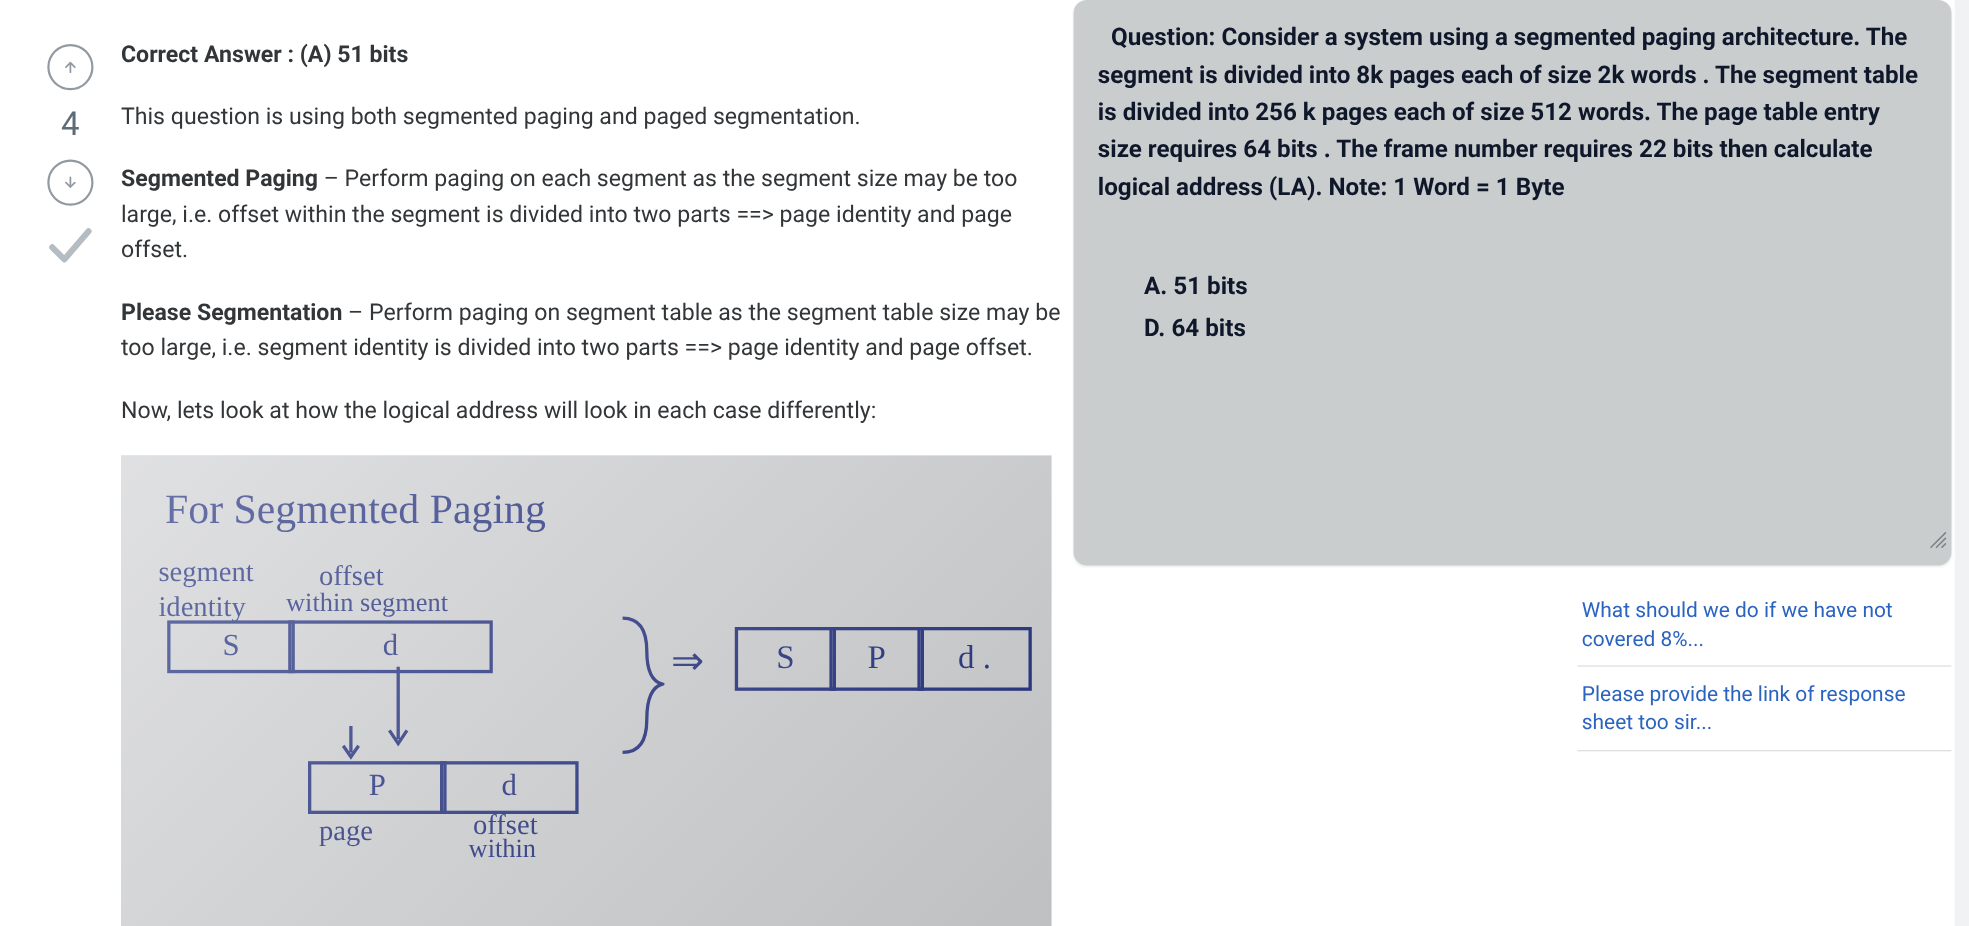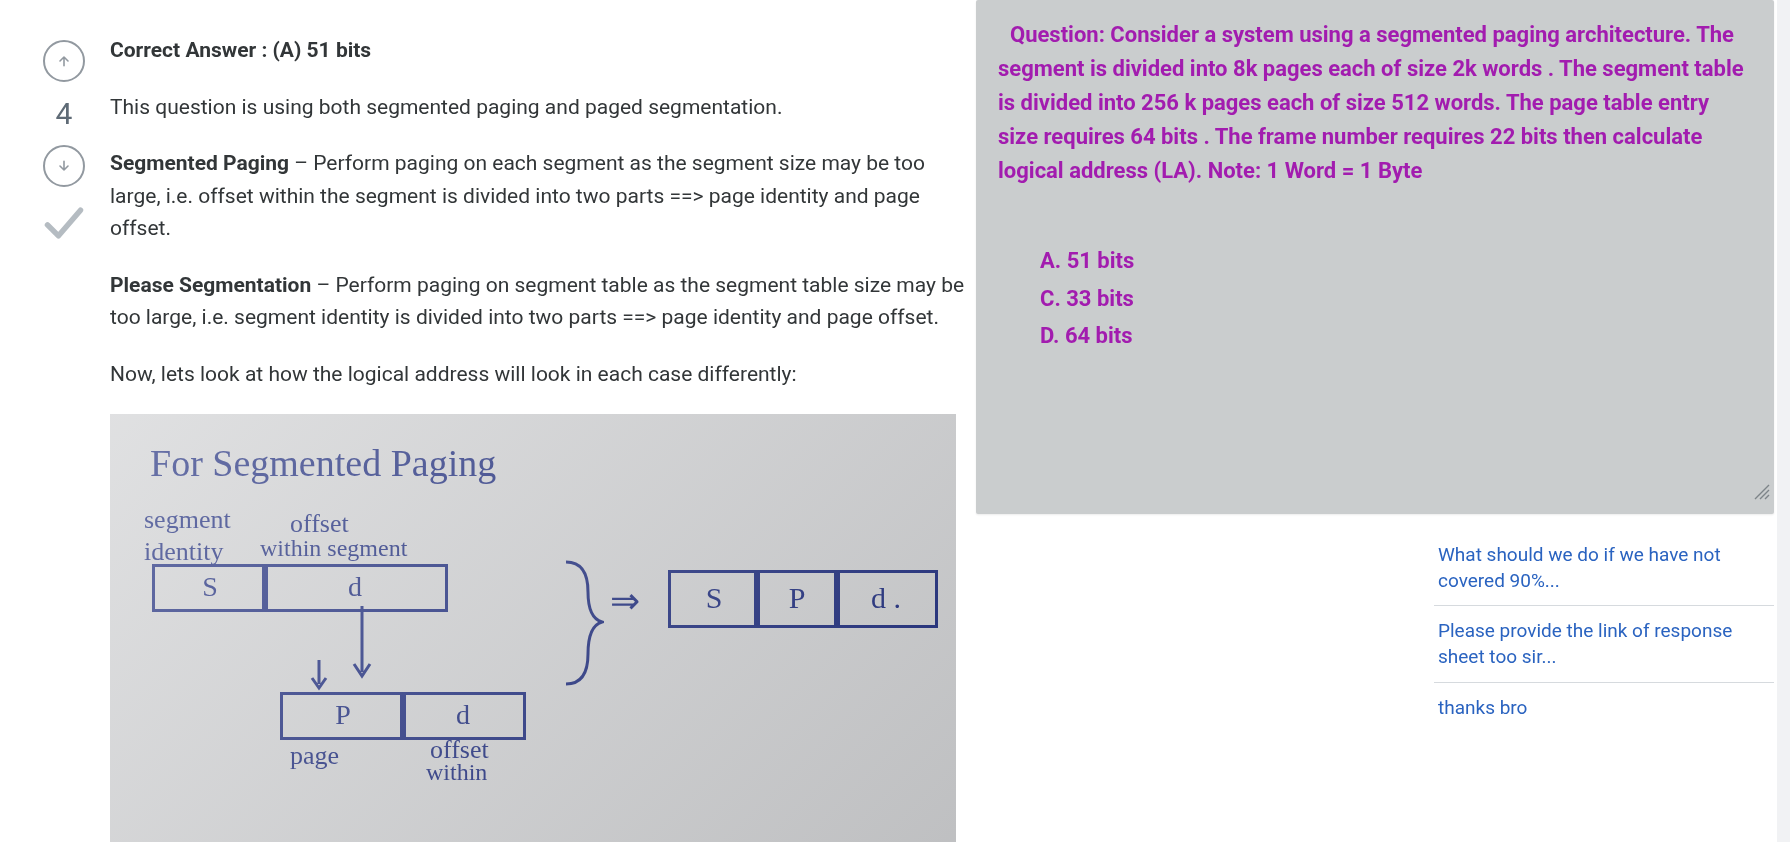--- a/index.html
+++ b/index.html
@@ -9,21 +9,21 @@
   .vote-btn svg{width:16px;height:16px;}
   .vote-score{font-size:30px;color:#5f6b76;font-weight:400;}
   .check-icon svg{width:44px;height:44px;}
   .answer-body{position:absolute;left:110px;top:34px;width:858px;font-size:21px;line-height:1.55;color:#323638;}
   .answer-body p{margin:0 0 24px 0;}
   .answer-body strong{font-weight:700;}
   .photo{width:846px;height:432px;background:#cfd0d2;position:relative;font-family:"Comic Sans MS","Segoe Script",cursive;color:#1d2b7c;overflow:hidden;}
   .photo::after{content:"";position:absolute;inset:0;background:linear-gradient(135deg,rgba(255,255,255,.35),rgba(0,0,0,.08));}
   .hand{position:absolute;font-weight:400;}
   .box{position:absolute;border:3px solid #1d2b7c;background:rgba(255,255,255,.0);text-align:center;color:#1d2b7c;}
-  .question-card{position:absolute;right:16px;top:0;width:798px;height:514px;background:#cacdce;border-radius:2px;box-sizing:border-box;padding:18px 20px 10px 22px;font-size:22px;line-height:1.55;color:#a21caf;box-shadow:0 1px 2px rgba(0,0,0,.08);}
+  .question-card{position:absolute;right:16px;top:0;width:798px;height:514px;background:#cacdce;border-radius:12px;box-sizing:border-box;padding:18px 20px 10px 22px;font-size:22px;line-height:1.55;color:#0f172a;box-shadow:0 1px 2px rgba(0,0,0,.08);}
   .question-card .q-text{font-weight:700;}
   .question-card .opts-head{margin-top:26px;font-weight:700;}
   .question-card ul{list-style:none;padding:0;margin:56px 0 0 42px;font-weight:700;}
   .question-card li{margin:3px 0;}
   .resize-corner{position:absolute;right:4px;bottom:4px;}
   .resize-corner svg{width:18px;height:18px;}
   .related{position:absolute;right:16px;top:530px;width:340px;}
   .related a{display:block;padding:12px 4px;font-size:19px;color:#2a63c0;text-decoration:none;border-bottom:1px solid #d6dade;line-height:1.35;}
   .scrolltrack{position:absolute;right:0;top:0;width:13px;height:842px;background:#f1f2f4;}
 </style>
@@ -96,30 +96,28 @@
       <div class="box" style="left:558px;top:156px;width:86px;height:52px;line-height:50px;font-size:30px;">S</div>
       <div class="box" style="left:644px;top:156px;width:80px;height:52px;line-height:50px;font-size:30px;">P</div>
       <div class="box" style="left:724px;top:156px;width:98px;height:52px;line-height:50px;font-size:30px;">d .</div>
     </div>
   </div>
 
   <div class="question-card">
     <div class="q-text"><span style="margin-left:12px;">Question: Consider a system using  a segmented paging architecture. The segment is divided into 8k pages each of size 2k words . The segment table is divided into 256 k pages each of size 512 words. The page table entry size requires 64 bits . The frame number requires 22 bits then calculate logical address (LA). Note: 1 Word = 1 Byte</span></div>
     <ul>
       <li>A. 51 bits</li>
-      <li>C. 33 bits</li>
       <li>D. 64 bits</li>
     </ul>
     <div class="resize-corner">
       <svg viewBox="0 0 18 18">
         <path stroke="#7d8489" stroke-width="1.4" d="M3 17L17 3M8 17L17 8M13 17L17 13"></path>
       </svg>
     </div>
   </div>
 
   <div class="related">
-    <a href="#">What should we do if we have not covered 90%...</a>
+    <a href="#">What should we do if we have not covered 8%...</a>
     <a href="#">Please provide the link of response sheet too sir...</a>
-    <a href="#" style="border-bottom:none;">thanks bro</a>
   </div>
 
   <div class="scrolltrack"></div>
 </div>
 
 </body></html>

